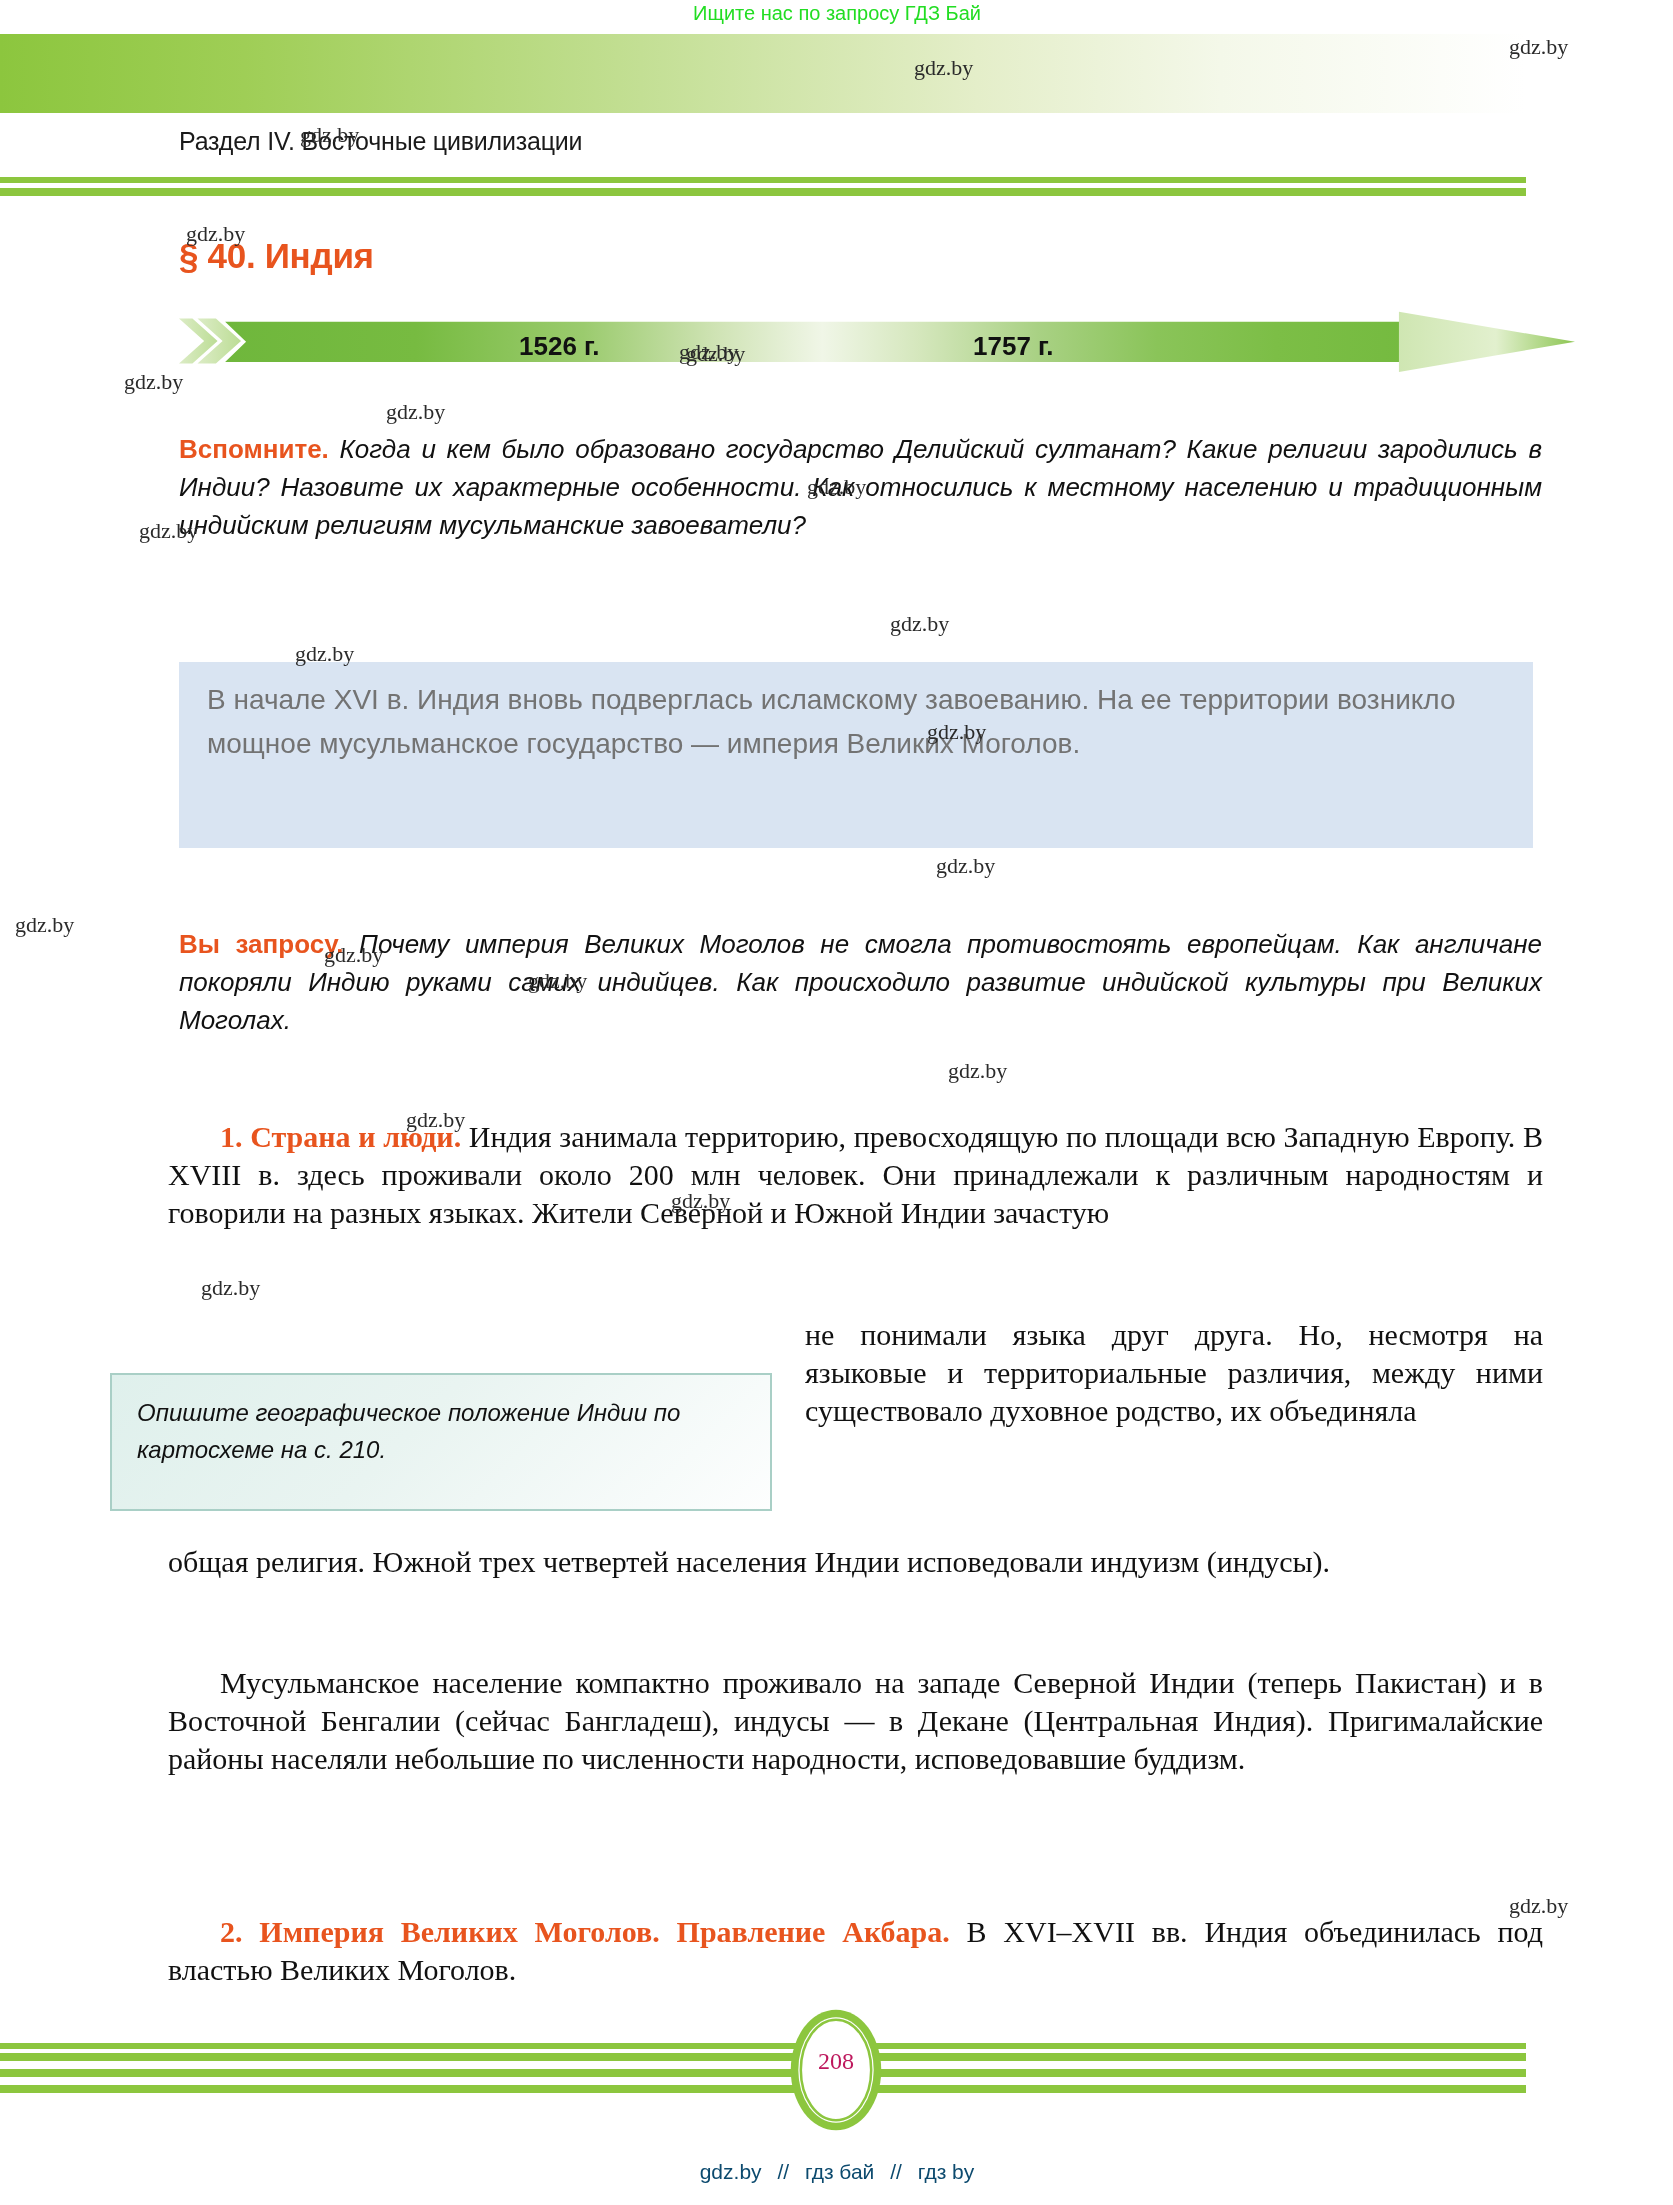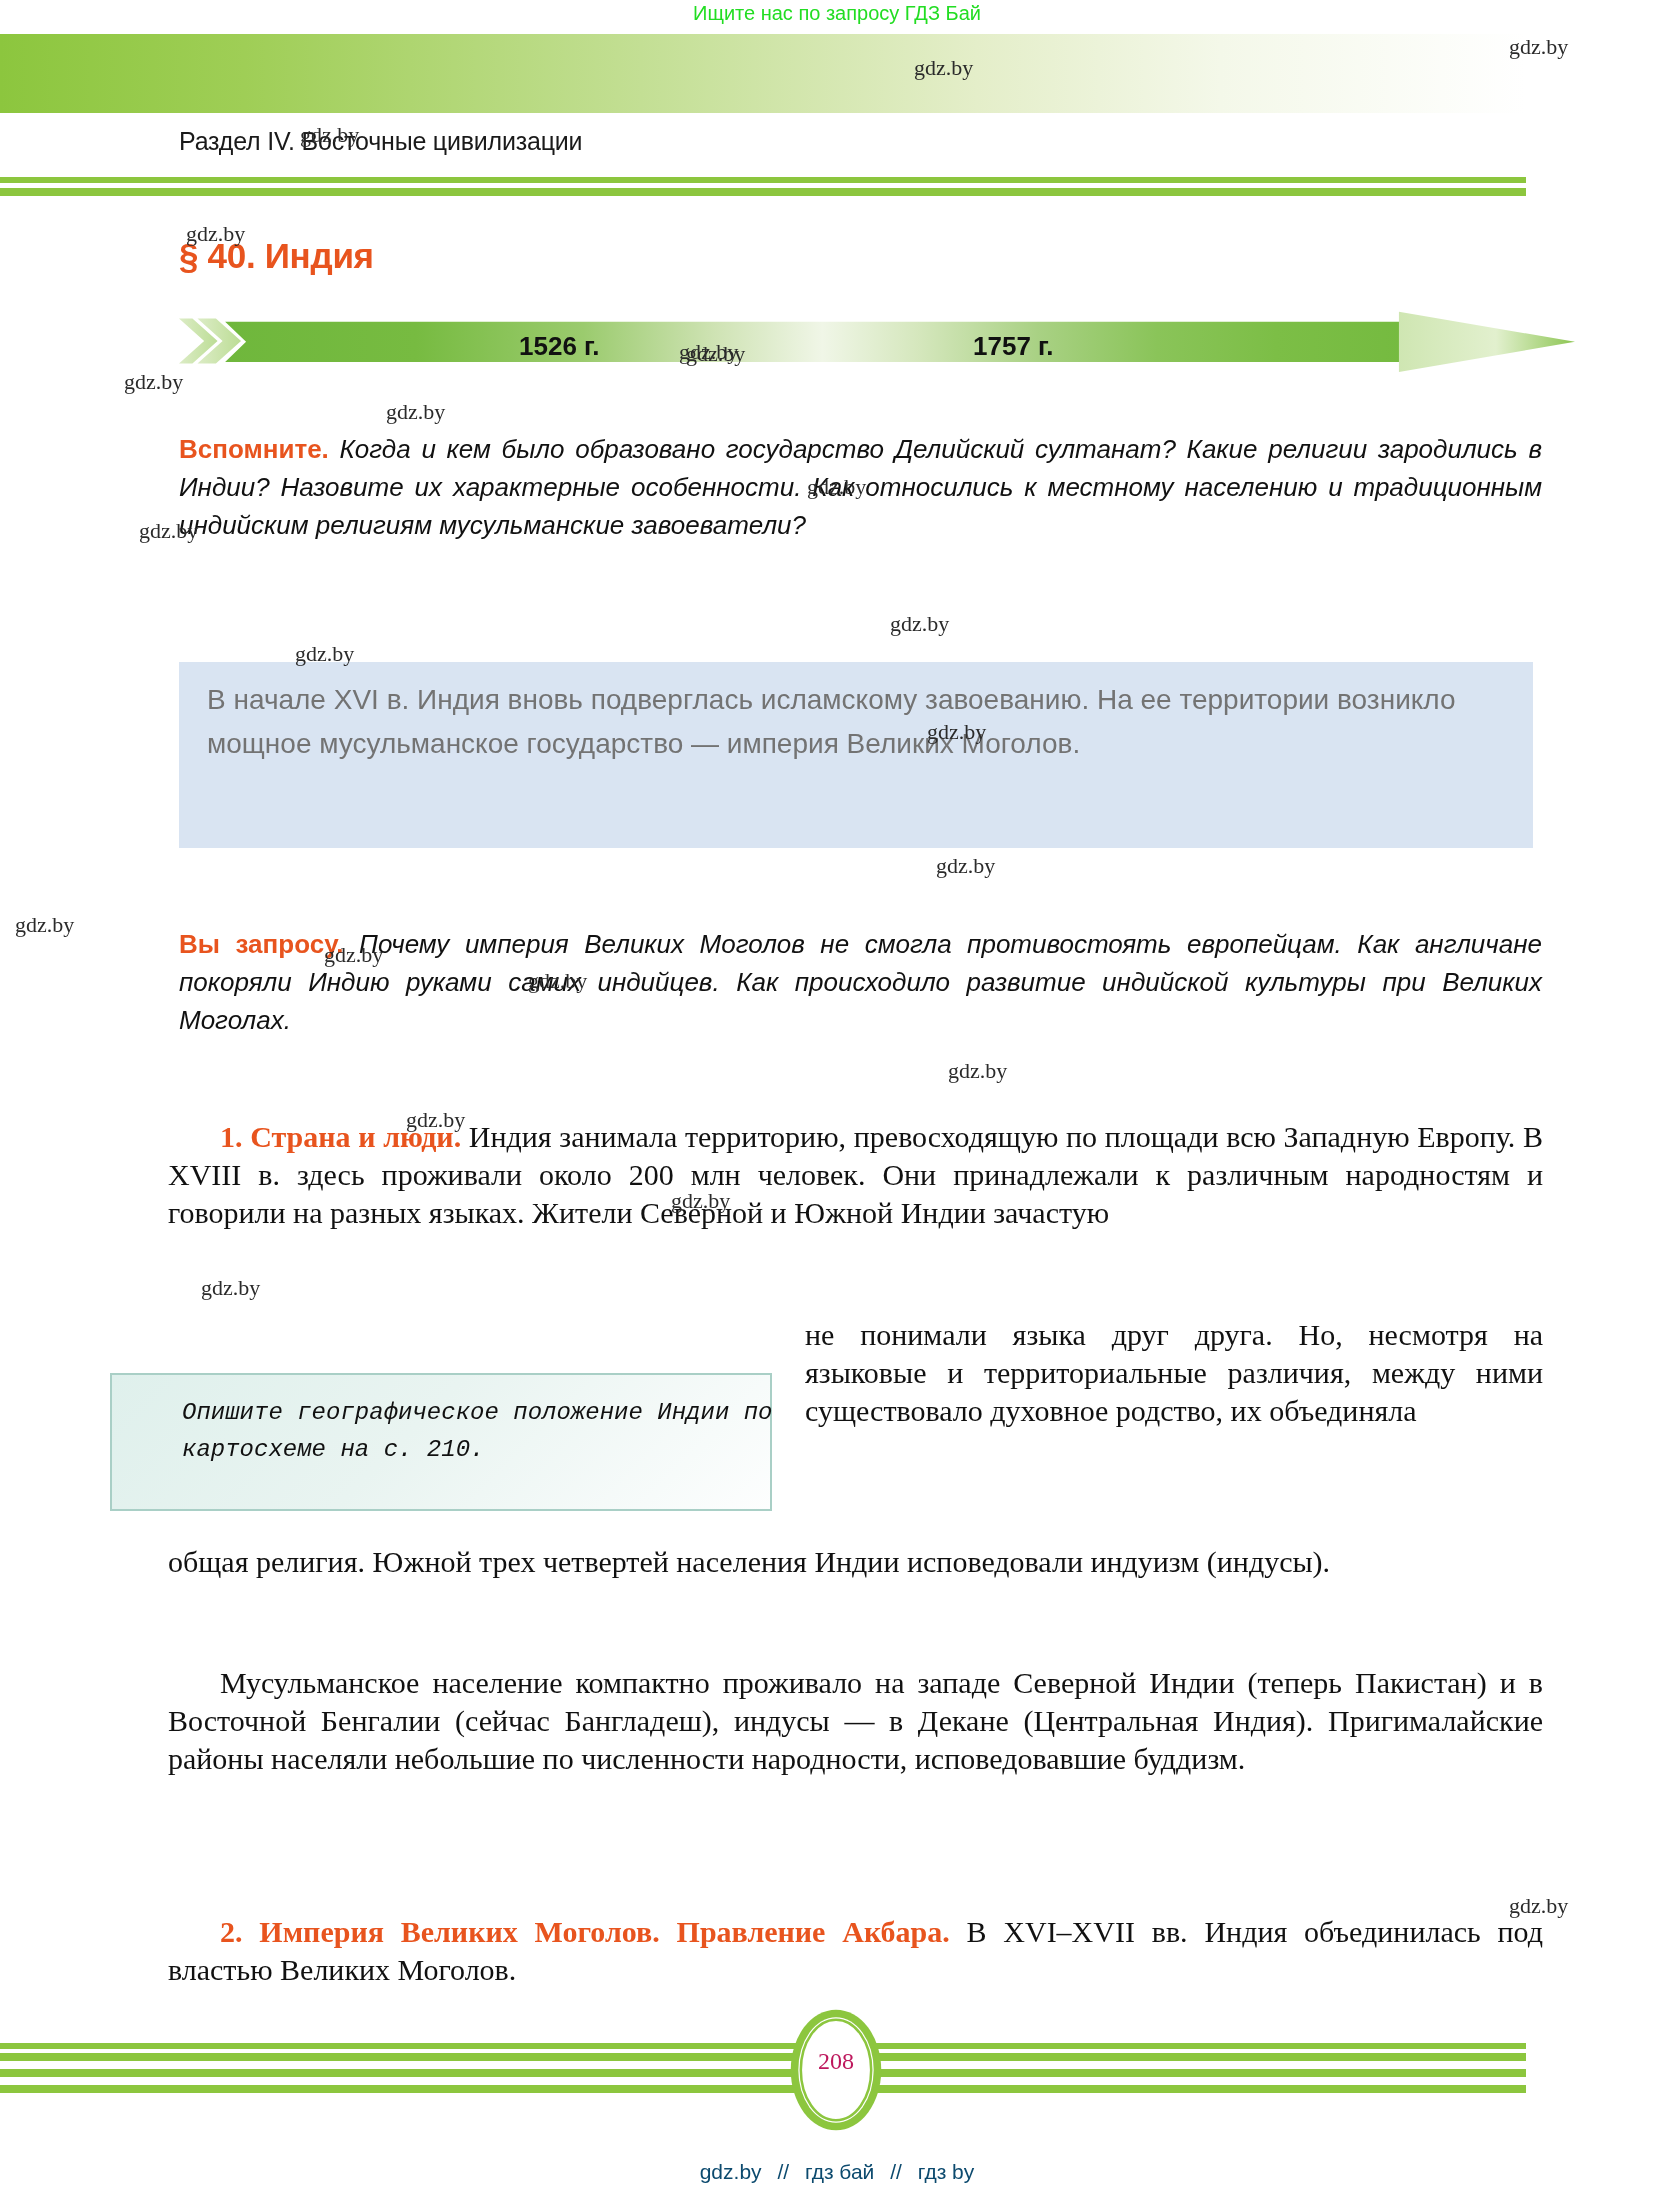--- a/index.html
+++ b/index.html
@@ -178,27 +178,26 @@
     height: 138px;
     background: linear-gradient(135deg, #dff0ec 0%, #e9f4f1 45%, #fdfefe 100%);
     border: 2.5px solid #a9cfc6;
     z-index: 7;
   }
   .teal-box-text {
     position: absolute;
     top: 1394px;
     left: 137px;
     width: 612px;
-    font-family: Liberation Mono, monospace;
+    font-family: Liberation Sans, sans-serif;
     font-size: 24px;
     font-style: italic;
     line-height: 37px;
     color: #111;
     z-index: 8;
-    margin-left: 45px;
   }
 
   
   .footer-rule {
     position: absolute;
     left: 0;
     width: 1526px;
     background: #8cc63e;
     z-index: 3;
   }

